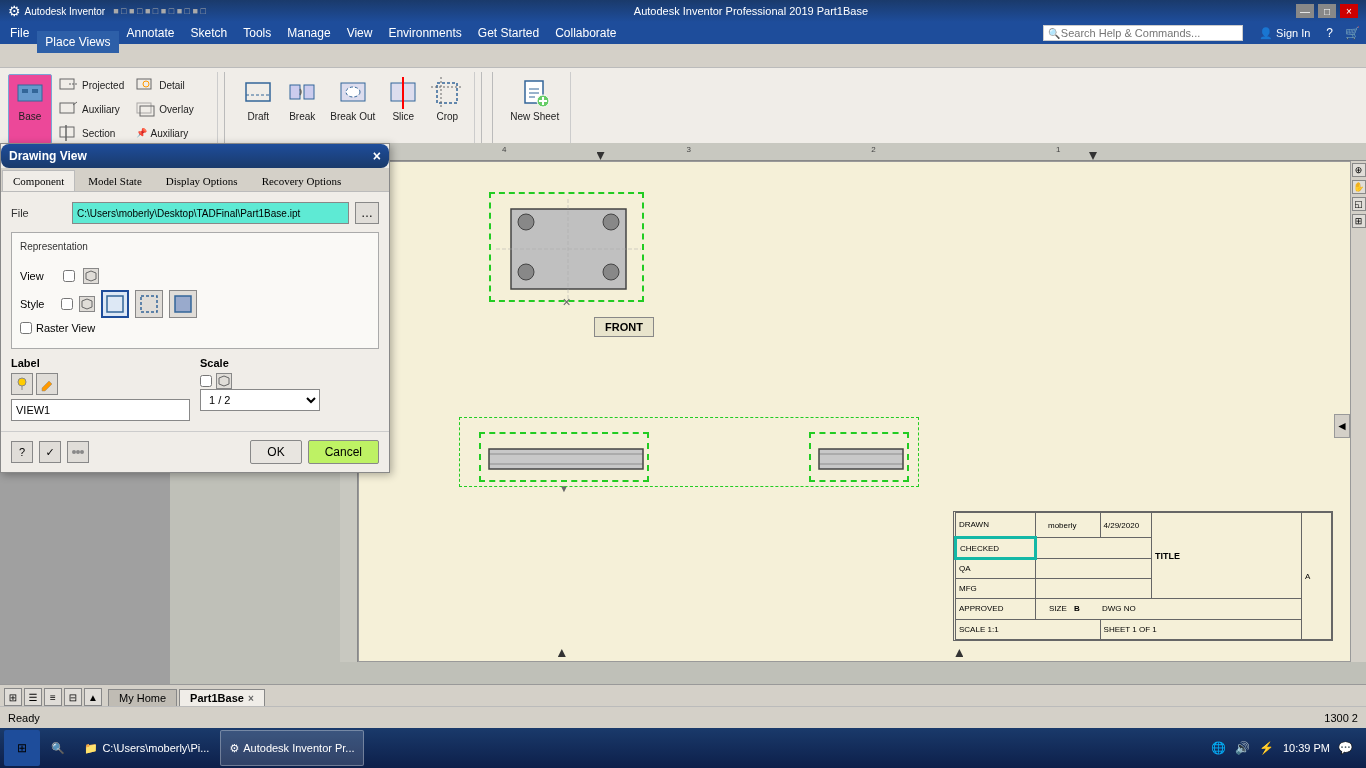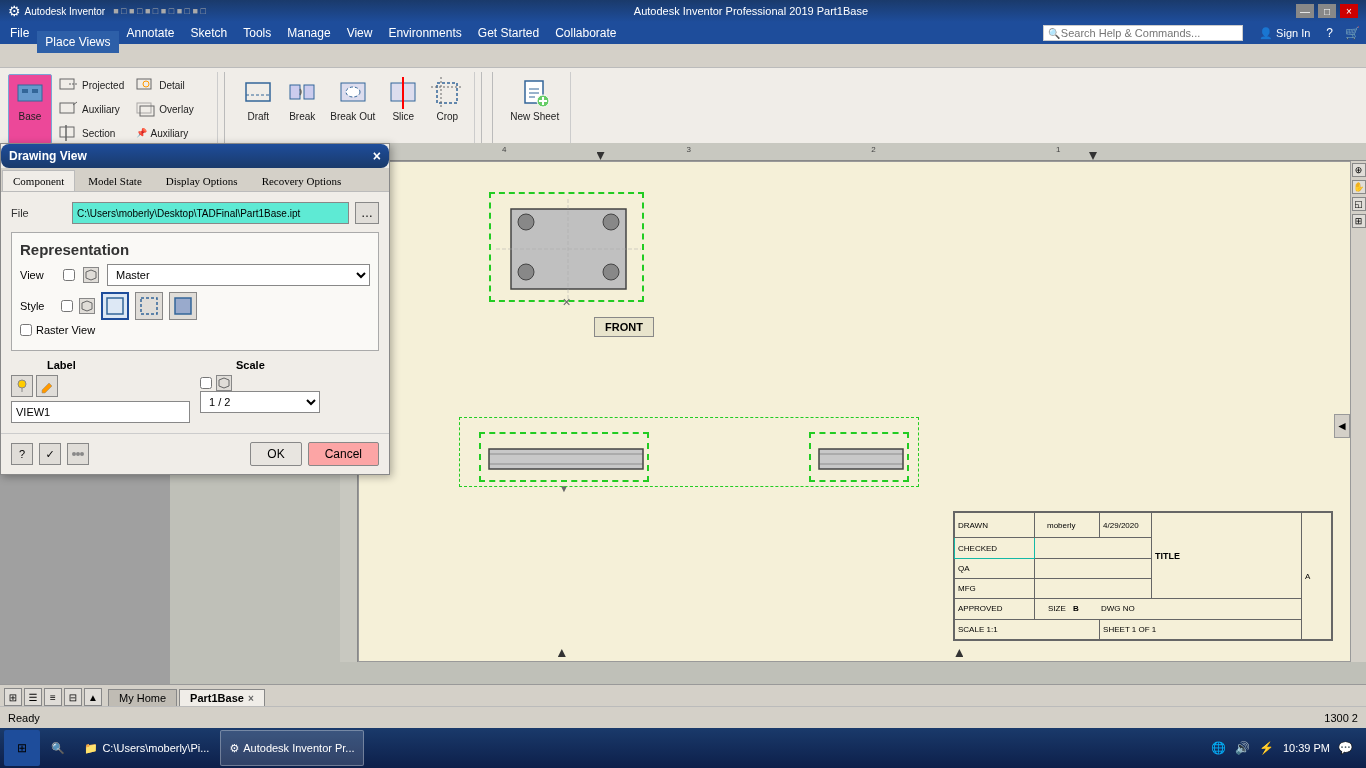--- a/index.html
+++ b/index.html
@@ -321,24 +321,24 @@
       height: 22px;
       border: 1px solid #888;
       background: #e0ddd8;
       cursor: pointer;
       display: flex;
       align-items: center;
       justify-content: center;
       font-size: 12px;
     }
     .section-label {
-      font-size: 15px;
-      font-weight: bold;
+      font-size: 10px;
+      font-weight: normal;
       color: #333;
-      margin-bottom: 6px;
+      margin-bottom: 16px;
     }
     .representation-section {
       border: 1px solid #aaa;
       padding: 8px;
       margin-bottom: 8px;
       background: #faf9f6;
     }
     .rep-row {
       display: flex;
       align-items: center;
@@ -370,21 +370,21 @@
       align-items: center;
       justify-content: center;
       font-size: 14px;
     }
     .style-btn.active { border: 2px solid #1e4d9b; background: #dde8f5; }
     .raster-check { display: flex; align-items: center; gap: 4px; font-size: 11px; }
 
     
     .two-col { display: flex; gap: 10px; }
     .col-section { flex: 1; }
-    .col-section-title { font-size: 11px; font-weight: bold; margin-bottom: 4px; margin-left: 36px; }
+    .col-section-title { font-size: 11px; font-weight: bold; margin-bottom: 4px; }
     .col-tools { display: flex; align-items: center; gap: 3px; margin-bottom: 4px; }
     .tool-btn {
       width: 22px;
       height: 22px;
       border: 1px solid #888;
       background: #e0ddd8;
       cursor: pointer;
       display: flex;
       align-items: center;
       justify-content: center;
@@ -431,21 +431,21 @@
     }
     .dialog-ok-btn, .dialog-cancel-btn {
       height: 24px;
       padding: 0 16px;
       border: 1px solid #888;
       cursor: pointer;
       font-size: 12px;
       border-radius: 2px;
     }
     .dialog-ok-btn { background: #e8e5e0; }
-    .dialog-cancel-btn { background: #fca5a5; }
+    .dialog-cancel-btn { background: #bef264; }
 
     
     #view-tabs {
       position: absolute;
       bottom: 62px;
       left: 0;
       right: 0;
       height: 22px;
       background: #d4d0c8;
       display: flex;
@@ -785,21 +785,21 @@
             <td style="border:1px solid #666;padding:1px 3px;width:80px;">DRAWN</td>
             <td style="border:1px solid #666;padding:1px 12px;">moberly</td>
             <td style="border:1px solid #666;padding:1px 3px;">4/29/2020</td>
             <td style="border:1px solid #666;padding:1px 3px;width:150px;" rowspan="4">
               <div style="font-size:9px;font-weight:bold;">TITLE</div>
               <div></div>
             </td>
             <td style="border:1px solid #666;padding:1px 3px;width:30px;" rowspan="6">A</td>
           </tr>
           <tr style="height:16px;">
-            <td style="border:1px solid #14b8a6;padding:1px 3px;">CHECKED</td>
+            <td style="border:3px solid #14b8a6;padding:1px 3px;">CHECKED</td>
             <td style="border:1px solid #666;padding:1px 3px;" colspan="2"></td>
           </tr>
           <tr style="height:16px;">
             <td style="border:1px solid #666;padding:1px 3px;">QA</td>
             <td style="border:1px solid #666;padding:1px 3px;" colspan="2"></td>
           </tr>
           <tr style="height:16px;">
             <td style="border:1px solid #666;padding:1px 3px;">MFG</td>
             <td style="border:1px solid #666;padding:1px 3px;" colspan="2"></td>
           </tr>
@@ -863,23 +863,20 @@
       <div class="rep-row">
         <span class="rep-label">View</span>
         <div class="checkbox-wrapper">
           <input type="checkbox" style="">
         </div>
         <div style="width:16px;height:16px;border:1px solid #888;background:#e0ddd8;cursor:pointer;">
           <svg width="14" height="14">
               <path d="M2 4 L7 2 L12 4 L12 10 L7 12 L2 10 Z" fill="none" stroke="#666" stroke-width="1"></path>
             </svg>
         </div>
-        <select class="view-dropdown">
-          <option>Master</option>
-        </select>
       </div>
 
       <div class="style-section">
         <div class="style-section-row">
           <span class="rep-label">Style</span>
           <div class="checkbox-wrapper">
             <input type="checkbox" style="">
           </div>
           <div style="width:16px;height:16px;border:1px solid #888;background:#e0ddd8;cursor:pointer;">
             <svg width="14" height="14">

